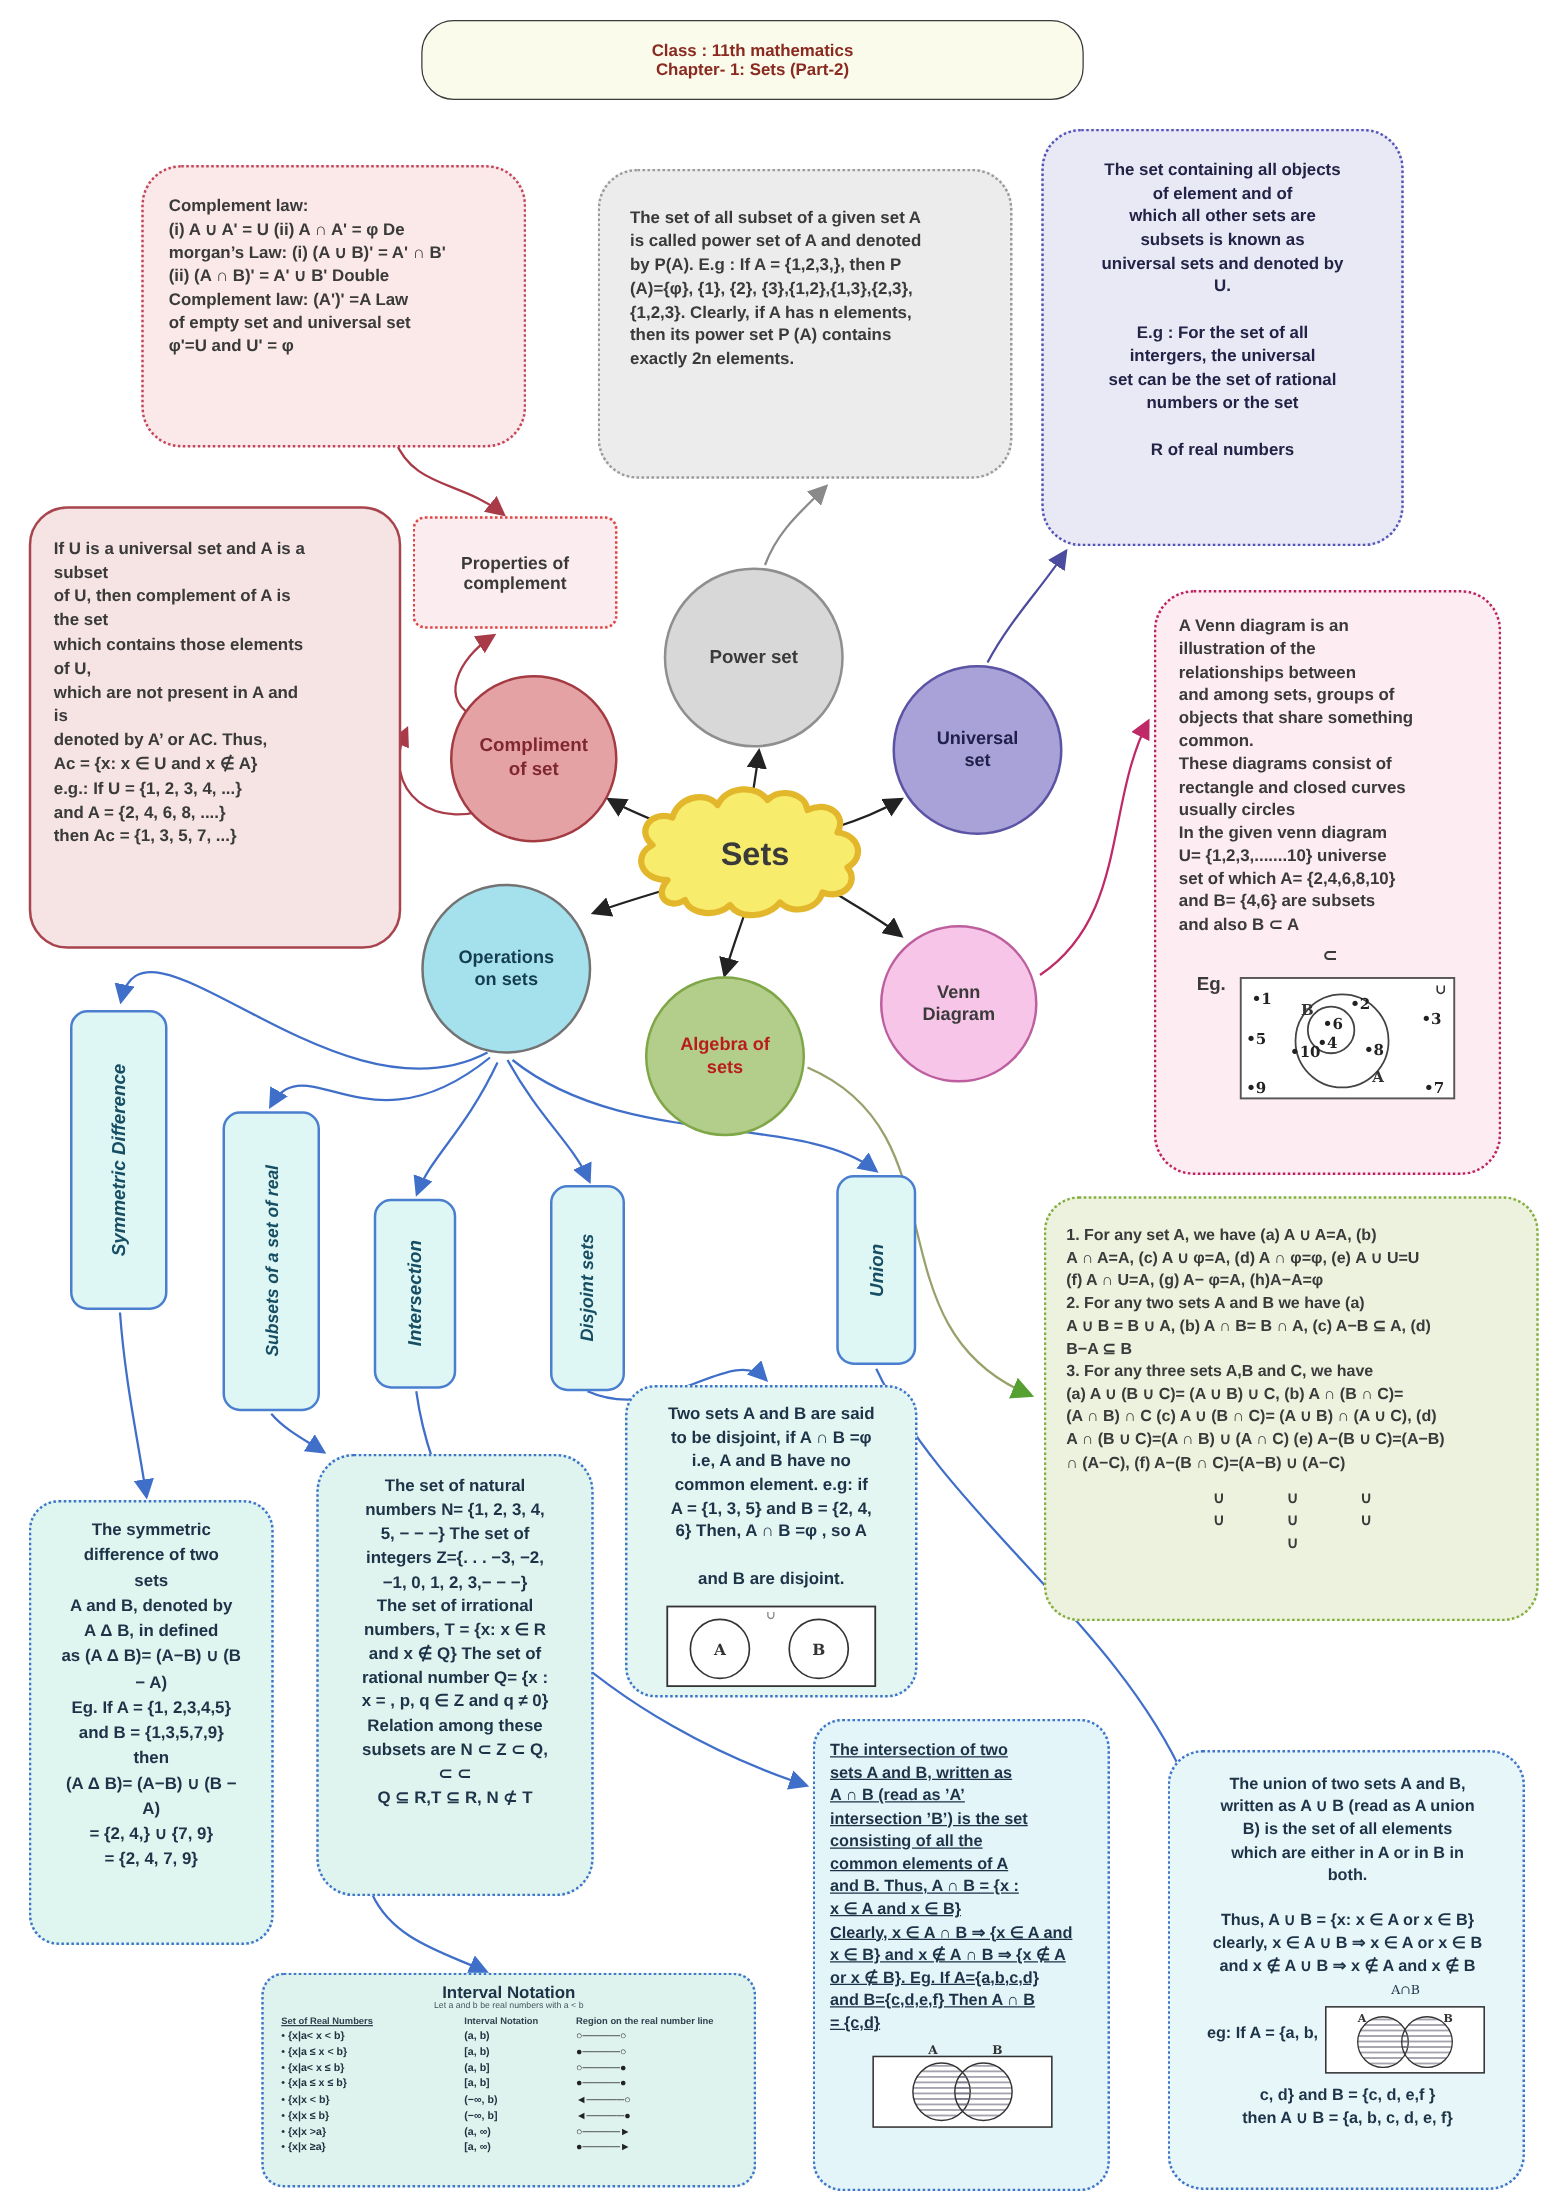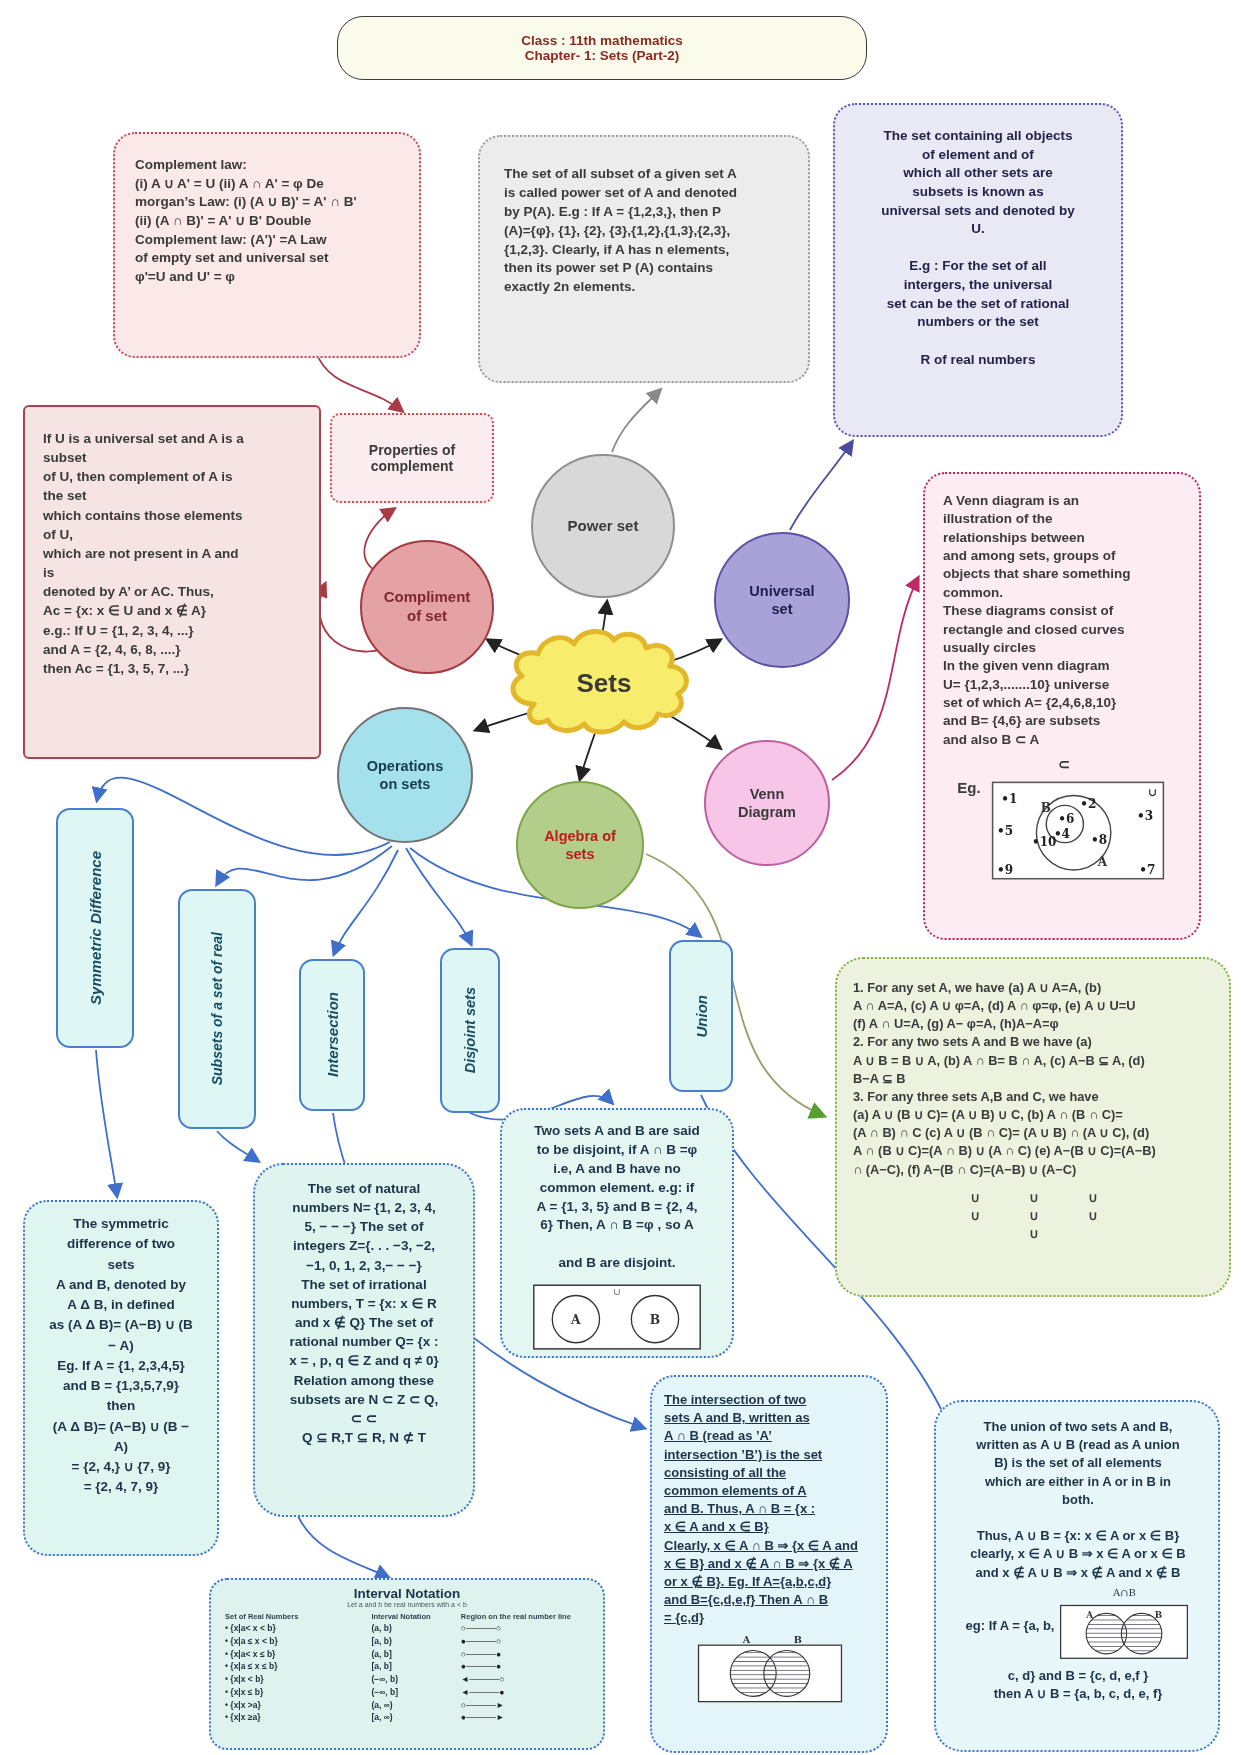--- a/index.html
+++ b/index.html
@@ -1,19 +1,19 @@
 <!DOCTYPE html>
 <html><head>
 <meta charset="utf-8">
 <style>
   html,body{margin:0;padding:0;background:#fff;}
   #stage{position:relative;width:1241px;height:1755px;background:#ffffff;
          font-family:"Liberation Sans",sans-serif;overflow:hidden;}
   .box{position:absolute;box-sizing:border-box;font-weight:bold;z-index:2;color:#3a3a3a;}
-  .dotted{border:2.5px dotted #888;border-radius:22px;}
+  .dotted{border:2.5px dotted #888;border-radius:32px;}
   .txt{white-space:pre-line;}
   .circle{position:absolute;border-radius:50%;display:flex;align-items:center;justify-content:center;
           text-align:center;font-weight:bold;z-index:2;box-sizing:border-box;line-height:1.25;}
   .vtab{position:absolute;border:2px solid #4a7fd0;background:#def6f4;border-radius:14px;color:#174e63;
         font-weight:bold;font-style:italic;display:flex;align-items:center;justify-content:center;z-index:2;box-sizing:border-box;}
   .vtab span{writing-mode:vertical-rl;transform:rotate(180deg);white-space:nowrap;}
   #connectors{position:absolute;left:0;top:0;z-index:1;pointer-events:none;}
   #cloud-wrap{position:absolute;left:498px;top:622px;z-index:2;}
   .artifacts{word-spacing:46px;text-align:center;margin-top:10px;white-space:pre-line;}
   .venn-row{display:flex;align-items:flex-start;justify-content:center;gap:4px;margin-top:4px;}
@@ -162,21 +162,21 @@
         <text x="62" y="41" font-size="11" fill="#222">•6</text>
         <text x="58" y="55" font-size="11" fill="#222">•4</text>
         <text x="92" y="60" font-size="11" fill="#222">•8</text>
         <text x="38" y="62" font-size="11" fill="#222">•10</text>
         <text x="6" y="88" font-size="11" fill="#222">•9</text>
         <text x="136" y="88" font-size="11" fill="#222">•7</text>
       </svg>
     </div>
   </div>
 
-  <div class="box" style="left:23px;top:405px;width:298px;height:354px;background:#f6e4e4;border:2.5px solid #a8444e;border-radius:6px;
+  <div class="box" style="left:23px;top:405px;width:298px;height:354px;background:#f6e4e4;border:2.5px solid #a8444e;border-radius:31px;
               padding:22px 26px 0 18px;font-size:13.5px;line-height:1.42;">
     <div class="txt">If U is a universal set and A is a
 subset
 of U, then complement of A is
 the set
 which contains those elements
 of U,
 which are not present in A and
 is
 denoted by A’ or AC. Thus,
@@ -371,21 +371,21 @@
 then A ∪ B = {a, b, c, d, e, f}</div>
   </div>
 
   <div class="box dotted" style="left:209px;top:1578px;width:396px;height:172px;background:#def3ee;border-color:#3f74c9;border-radius:18px;
               padding:6px 12px 0 12px;color:#1d3348;">
     <div class="center" style="font-size:13.5px;">Interval Notation</div>
     <div class="center" style="font-size:7px;font-weight:normal;color:#44565f;">Let a and b be real numbers with a &lt; b</div>
     <table class="interval">
       <tbody>
           <tr>
-        <th style="width:40%;">Set of Real Numbers</th>
+        <th style="width:40%;text-decoration:underline;">Set of Real Numbers</th>
         <th style="width:24%;">Interval Notation</th>
         <th style="width:36%;">Region on the real number line</th>
       </tr>
       <tr>
             <td>• {x|a&lt; x &lt; b}</td>
             <td>(a, b)</td>
             <td class="region">○─────○</td>
           </tr>
       <tr>
             <td>• {x|a ≤ x &lt; b}</td>

